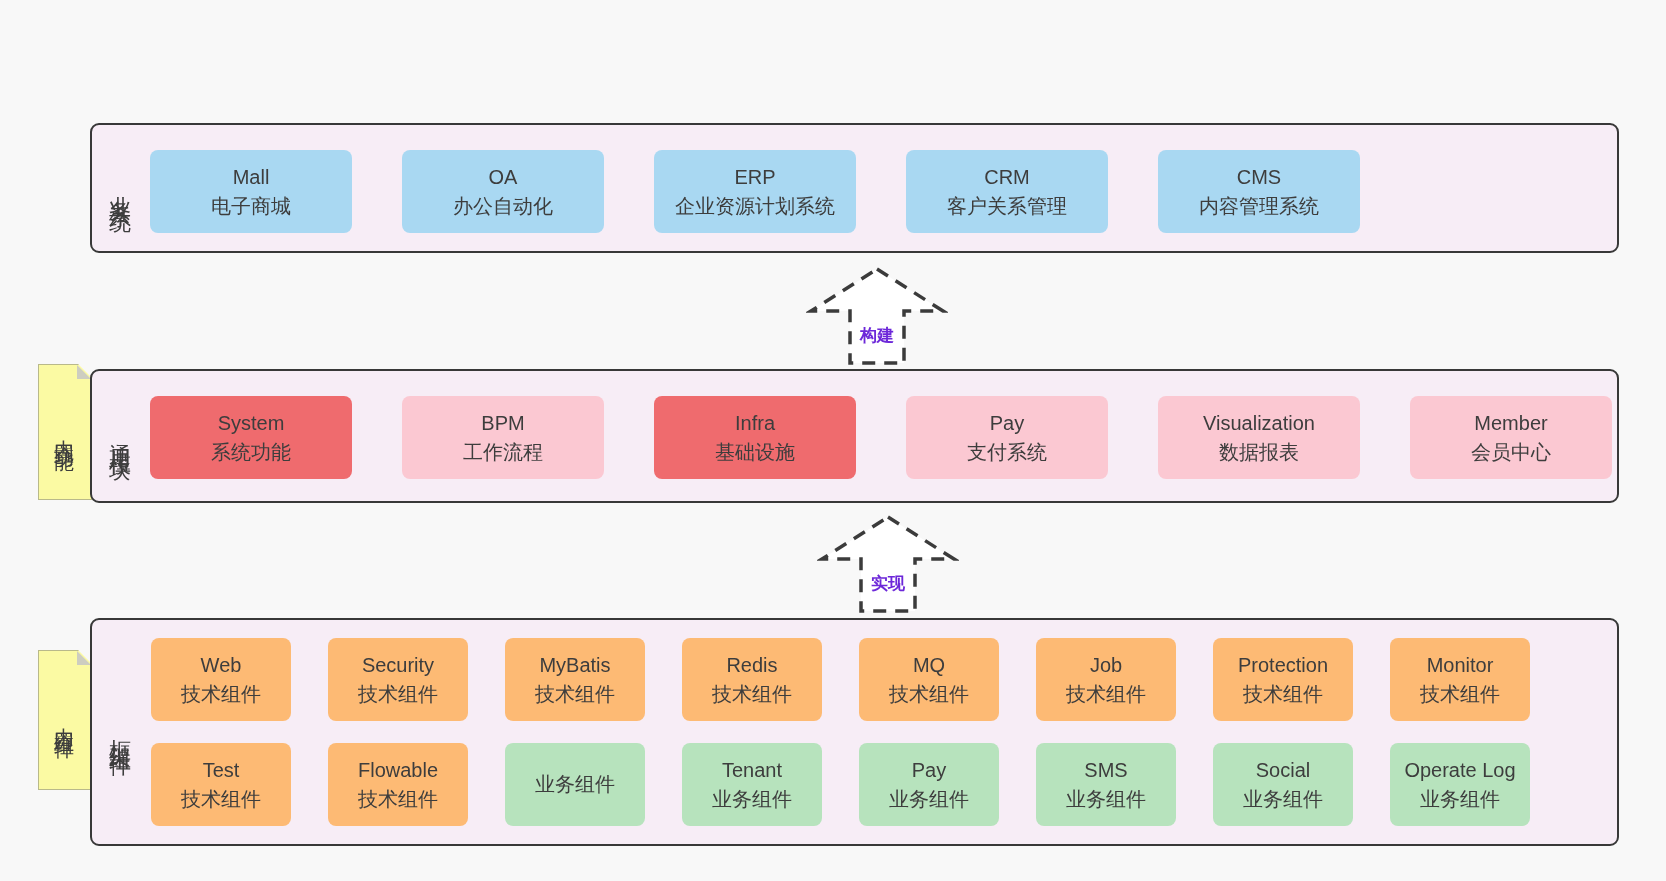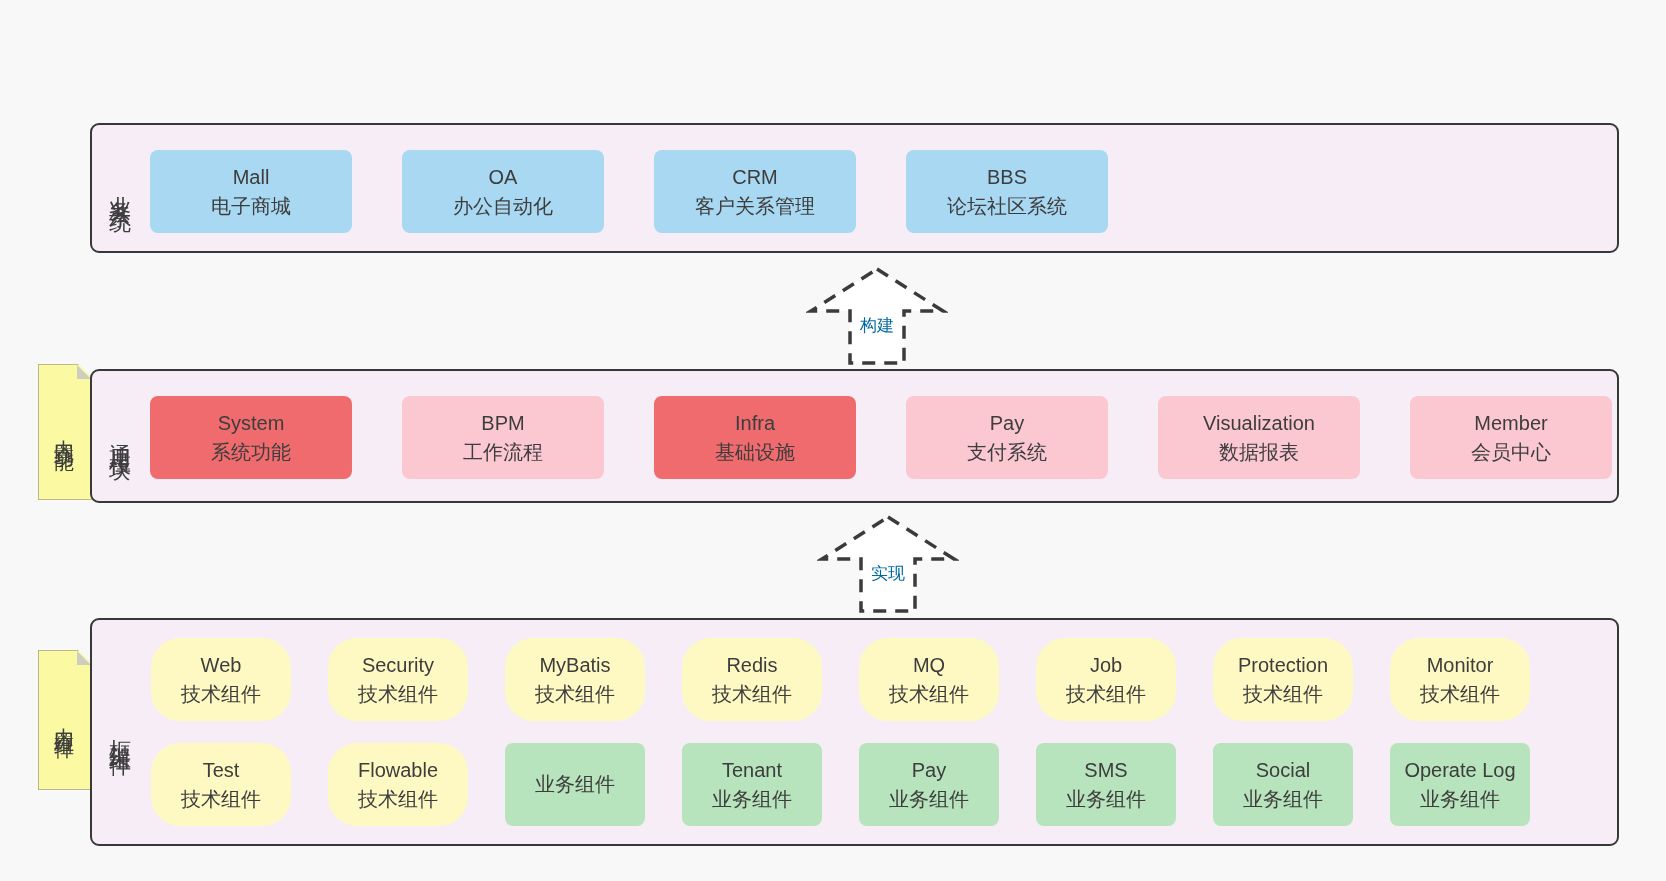--- a/index.html
+++ b/index.html
@@ -30,21 +30,21 @@
     border-radius:8px;display:flex;flex-direction:column;
     align-items:center;justify-content:center;text-align:center;
     font-size:20px;line-height:1.42;color:#3d3d3d;
     box-sizing:border-box;padding:0 6px;
   }
   .box-wide{width:202px;height:83px;}
   .box-sm{width:140px;height:83px;}
   .blue{background:#a9d8f2;}
   .red{background:#ef6b6e;}
   .pink{background:#fbc8d2;}
-  .green{background:#fef9c3;border-radius:29px;}
+  .green{background:#fdba74;}
   .lightgreen{background:#b7e3bd;}
   .note{
     position:absolute;left:38px;width:54px;background:#fbfaa3;
     border:1px solid #b9b98a;box-sizing:border-box;z-index:1;
     clip-path:polygon(0 0,calc(100% - 14px) 0,100% 14px,100% 100%,0 100%);
     display:flex;align-items:center;justify-content:center;
   }
   .note::after{
     content:'';position:absolute;top:0;right:0;width:14px;height:14px;
     background:#cdcdc0;clip-path:polygon(0 0,100% 100%,0 100%);
@@ -53,23 +53,24 @@
   .note-2{top:650px;height:140px;}
   .note-text{
     writing-mode:vertical-rl;text-orientation:upright;
     font-size:20px;letter-spacing:4px;color:#3d3d3d;white-space:nowrap;
   }
   .arrow{position:absolute;width:142px;height:100px;z-index:3;}
   .arrow-1{left:806px;top:266px;}
   .arrow-2{left:817px;top:514px;}
   .arrow svg{display:block;width:142px;height:100px;}
   .arrow-label{
-    position:absolute;left:50%;top:48px;transform:translateX(-50%);
+    position:absolute;left:50%;top:58px;transform:translateX(-50%);
     background:#ffffff;font-size:17px;padding:0 3px;white-space:nowrap;
-    color:#0369a1;
+    color:#6d28d9;
+    font-weight:bold;
   }
 </style>
 </head>
 <body>
 
 <div class="canvas">
 
   <div class="note note-1">
     <span class="note-text">内置功能</span>
   </div>
@@ -82,26 +83,30 @@
     <div class="row row-wide">
       <div class="box box-wide blue">
         <div>Mall</div>
         <div>电子商城</div>
       </div>
       <div class="box box-wide blue">
         <div>OA</div>
         <div>办公自动化</div>
       </div>
       <div class="box box-wide blue">
+        <div>ERP</div>
+        <div>企业资源计划系统</div>
+      </div>
+      <div class="box box-wide blue">
         <div>CRM</div>
         <div>客户关系管理</div>
       </div>
       <div class="box box-wide blue">
-        <div>BBS</div>
-        <div>论坛社区系统</div>
+        <div>CMS</div>
+        <div>内容管理系统</div>
       </div>
     </div>
   </div>
 
   <div class="arrow arrow-1">
     <svg viewBox="0 0 142 100">
       <polygon points="71,3 137,45 98,45 98,97 44,97 44,45 5,45" fill="#ffffff" stroke="#3b3b3b" stroke-width="3.5" stroke-dasharray="13,9" stroke-linejoin="miter"></polygon>
     </svg>
     <div class="arrow-label">构建</div>
   </div>

